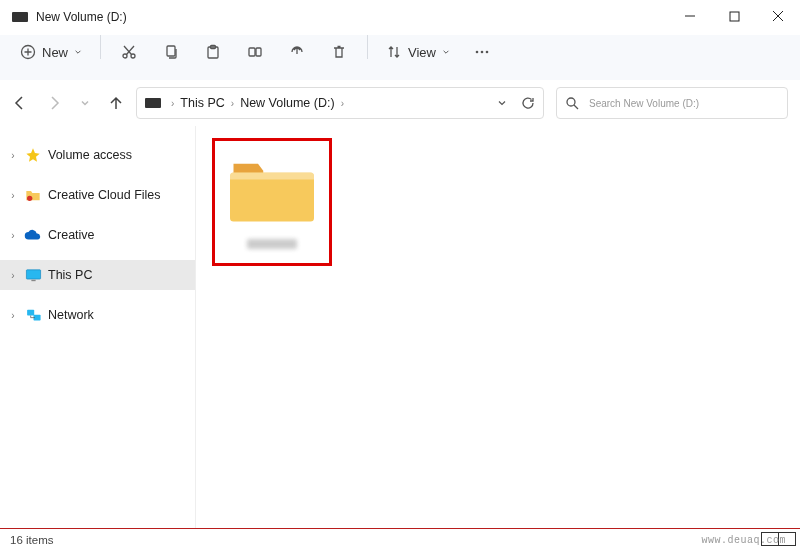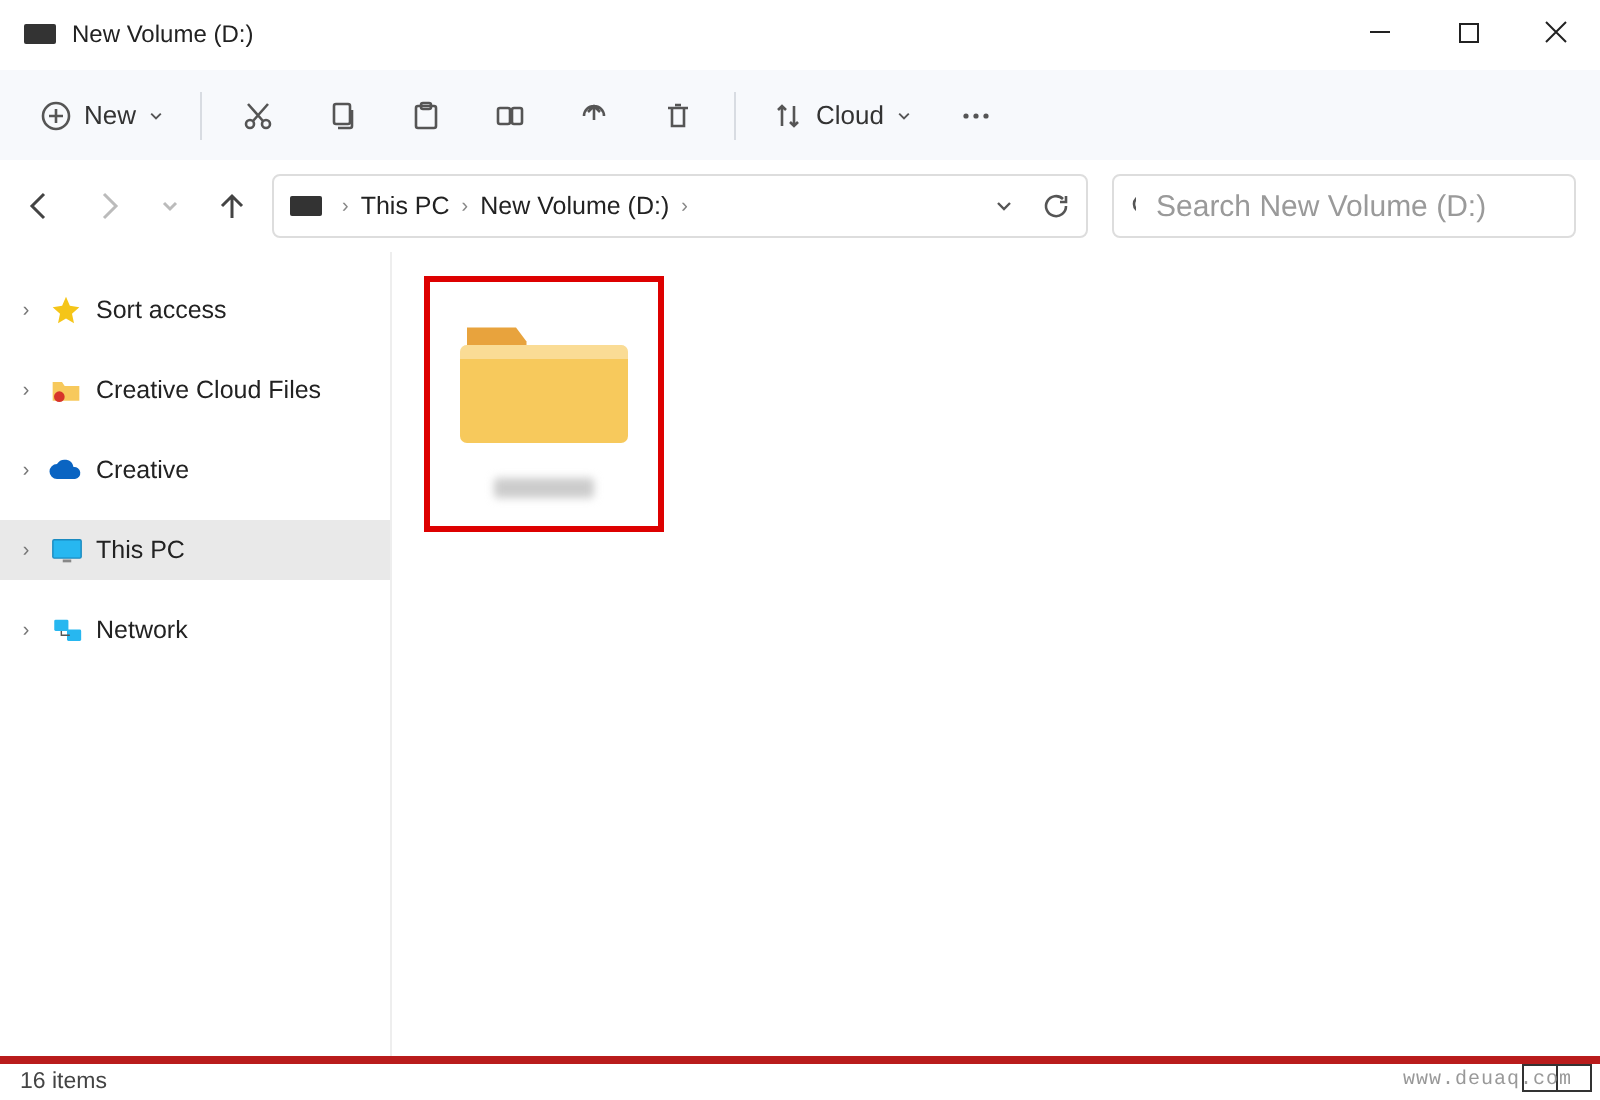--- a/index.html
+++ b/index.html
@@ -7,59 +7,59 @@
 
   
   .titlebar { height: 34px; display: flex; align-items: center; padding: 0 8px; position: relative; }
   .title-icon { width: 16px; height: 10px; background: #333; margin-right: 8px; margin-left: 4px; border-radius: 1px; }
   .title-text { font-size: 12px; color: #222; }
   .win-controls { position: absolute; right: 0; top: 0; display: flex; }
   .win-btn { width: 44px; height: 32px; display: flex; align-items: center; justify-content: center; }
   .win-btn svg { stroke: #222; stroke-width: 1; fill: none; }
 
   
-  .toolbar { height: 46px; background: #f7f9fc; border-top: 1px solid #fff; display: flex; align-items: center; padding: 0 10px; gap: 2px; }
+  .toolbar { height: 46px; background: #f7f9fc; border-top: 1px solid #fff; display: flex; padding: 0 10px; gap: 2px; }
   .tool-btn { height: 34px; padding: 0 10px; display: flex; align-items: center; gap: 6px; border-radius: 4px; font-size: 13px; color: #333; }
   .tool-btn.icon-only { width: 40px; justify-content: center; }
   .tool-sep { width: 1px; height: 24px; background: #d8dce2; margin: 0 6px; }
   .chev { width: 8px; height: 8px; }
   .chev path { stroke: #555; stroke-width: 1.2; fill: none; }
   .tool-svg { stroke: #555; stroke-width: 1.3; fill: none; }
 
   
   .navrow { height: 46px; display: flex; align-items: center; padding: 0 12px; gap: 12px; }
   .nav-btns { display: flex; gap: 18px; align-items: center; }
   .nav-arrow { width: 16px; height: 16px; }
   .nav-arrow path { stroke: #444; stroke-width: 1.5; fill: none; }
   .nav-arrow.dim path { stroke: #bbb; }
   .addressbar { flex: 1; height: 32px; border: 1px solid #ddd; border-radius: 4px; display: flex; align-items: center; padding: 0 8px; gap: 6px; font-size: 12.5px; }
   .crumb { color: #222; }
   .crumb-sep { color: #888; font-size: 10px; }
   .drive-glyph { width: 16px; height: 10px; background: #333; border-radius: 1px; margin-right: 4px; }
   .addr-tail { margin-left: auto; display: flex; gap: 14px; align-items: center; }
   .searchbox { width: 232px; height: 32px; border: 1px solid #ddd; border-radius: 4px; display: flex; align-items: center; padding: 0 8px; gap: 8px; }
-  .search-input { border: none; outline: none; font-size: 15px; color: #ec4899; flex: 1; background: transparent; }
+  .search-input { border: none; outline: none; font-size: 10px; color: #ec4899; flex: 1; background: transparent; }
   .search-input::placeholder { color: #9a9a9a; }
 
   
   .body-split { display: flex; height: calc(550px - 34px - 46px - 46px - 22px); }
   .navpane { width: 195px; padding-top: 14px; }
   .nav-item { height: 30px; display: flex; align-items: center; gap: 6px; padding-left: 8px; font-size: 12.5px; color: #222; }
   .nav-item.selected { background: #e9e9e9; }
   .exp { width: 10px; text-align: center; color: #777; font-size: 10px; }
   .nav-gap { height: 10px; }
   .icon-slot { width: 18px; height: 18px; display: flex; align-items: center; justify-content: center; }
 
   .content { flex: 1; position: relative; border-left: 1px solid #eee; }
   .folder-tile { position: absolute; left: 16px; top: 12px; width: 120px; height: 128px; border: 3px solid #d00; display: flex; flex-direction: column; align-items: center; justify-content: flex-start; padding-top: 8px; }
   .folder-svg { width: 88px; height: 70px; margin-top: 6px; }
   .folder-label { margin-top: 14px; width: 50px; height: 10px; background: #ccc; border-radius: 2px; filter: blur(2px); }
 
   
-  .statusbar { height: 22px; border-top: 4px solid #b91c1c; display: flex; align-items: center; padding: 0 10px; font-size: 11.5px; color: #444; }
+  .statusbar { height: 22px; border-top: 1px solid #b91c1c; display: flex; align-items: center; padding: 0 10px; font-size: 11.5px; color: #444; }
   .watermark { position: absolute; right: 14px; bottom: 4px; font-size: 10px; color: #999; letter-spacing: 0.5px; font-family: Liberation Mono, monospace; }
   .view-toggle { position: absolute; right: 4px; bottom: 4px; display: flex; }
   .vt { width: 18px; height: 14px; border: 1px solid #333; margin-left: -1px; }
 </style>
 </head>
 <body>
 
 <div class="titlebar">
   <div class="title-icon"></div>
   <div class="title-text">New Volume (D:)</div>
@@ -127,21 +127,21 @@
   <div class="tool-btn icon-only">
     <svg width="16" height="16" class="tool-svg">
         <path d="M3 4 H13 M5 4 V13 H11 V4 M6.5 2.5 H9.5"></path>
       </svg>
   </div>
   <div class="tool-sep"></div>
   <div class="tool-btn">
     <svg width="16" height="16" class="tool-svg">
         <path d="M5 3 V13 M3 5 L5 3 L7 5 M11 13 V3 M9 11 L11 13 L13 11"></path>
       </svg>
-    <span>Cloud</span>
+    <span>View</span>
     <svg class="chev" viewBox="0 0 10 10">
         <path d="M2 3.5 L5 6.5 L8 3.5"></path>
       </svg>
   </div>
   <div class="tool-btn icon-only">
     <svg width="18" height="16">
         <circle cx="4" cy="8" r="1.3" fill="#555"></circle>
         <circle cx="9" cy="8" r="1.3" fill="#555"></circle>
         <circle cx="14" cy="8" r="1.3" fill="#555"></circle>
       </svg>
@@ -190,21 +190,21 @@
 
 <div class="body-split">
   <div class="navpane">
     <div class="nav-item">
       <span class="exp">›</span>
       <span class="icon-slot">
         <svg width="16" height="16" viewBox="0 0 24 24">
             <path fill="#f5c518" d="M12 2l2.9 6.9L22 10l-5.5 4.8L18 22l-6-3.7L6 22l1.5-7.2L2 10l7.1-1.1z"></path>
           </svg>
       </span>
-      <span>Sort access</span>
+      <span>Volume access</span>
     </div>
     <div class="nav-gap"></div>
     <div class="nav-item">
       <span class="exp">›</span>
       <span class="icon-slot">
         <svg width="16" height="14" viewBox="0 0 24 20">
             <path fill="#f7c95c" d="M2 4h7l2 3h11v11H2z"></path>
             <circle cx="7" cy="15" r="4" fill="#d7342a"></circle>
           </svg>
       </span>

